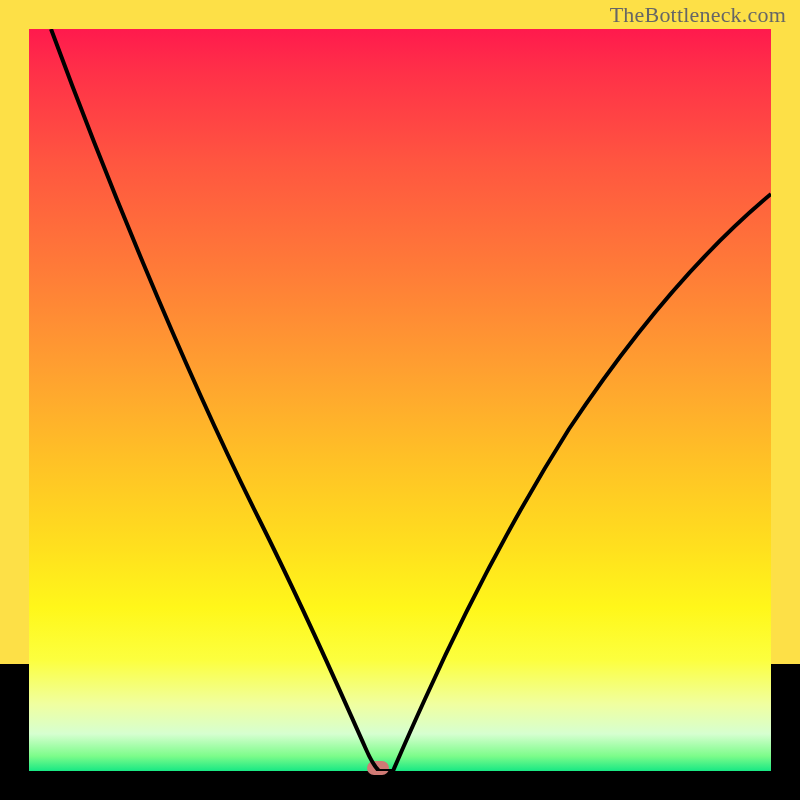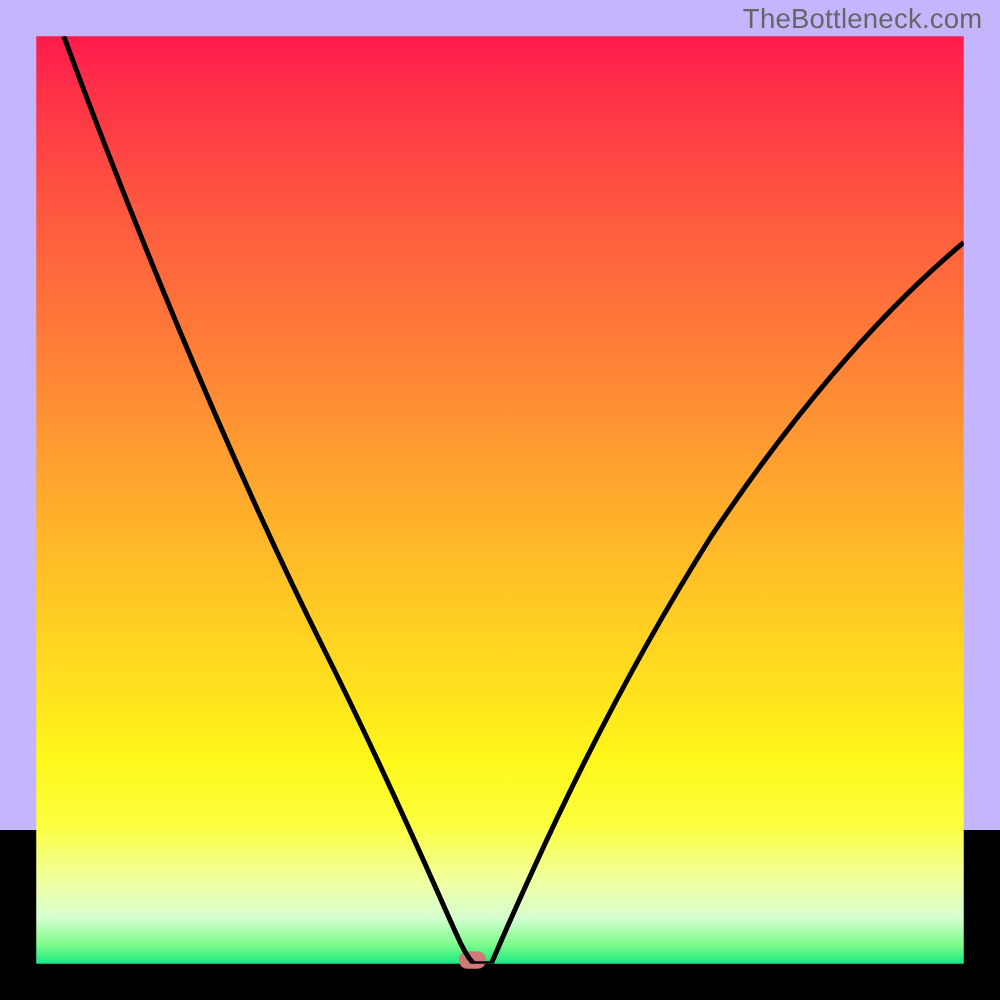--- a/index.html
+++ b/index.html
@@ -10,21 +10,22 @@
     background: #000;
     overflow: hidden;
     font-family: Arial, Helvetica, sans-serif;
   }
   .frame {
     position: absolute;
     left: 0;
     top: 0;
     width: 800px;
     height: 664px;
-    background: #c4b5fd;
+    background: #fde047;
+    font-family: Liberation Serif, serif;
   }
   .watermark {
     position: absolute;
     top: 2px;
     right: 14px;
     color: #666;
     font-size: 22px;
     font-weight: 500;
     letter-spacing: 0.2px;
     user-select: none;

